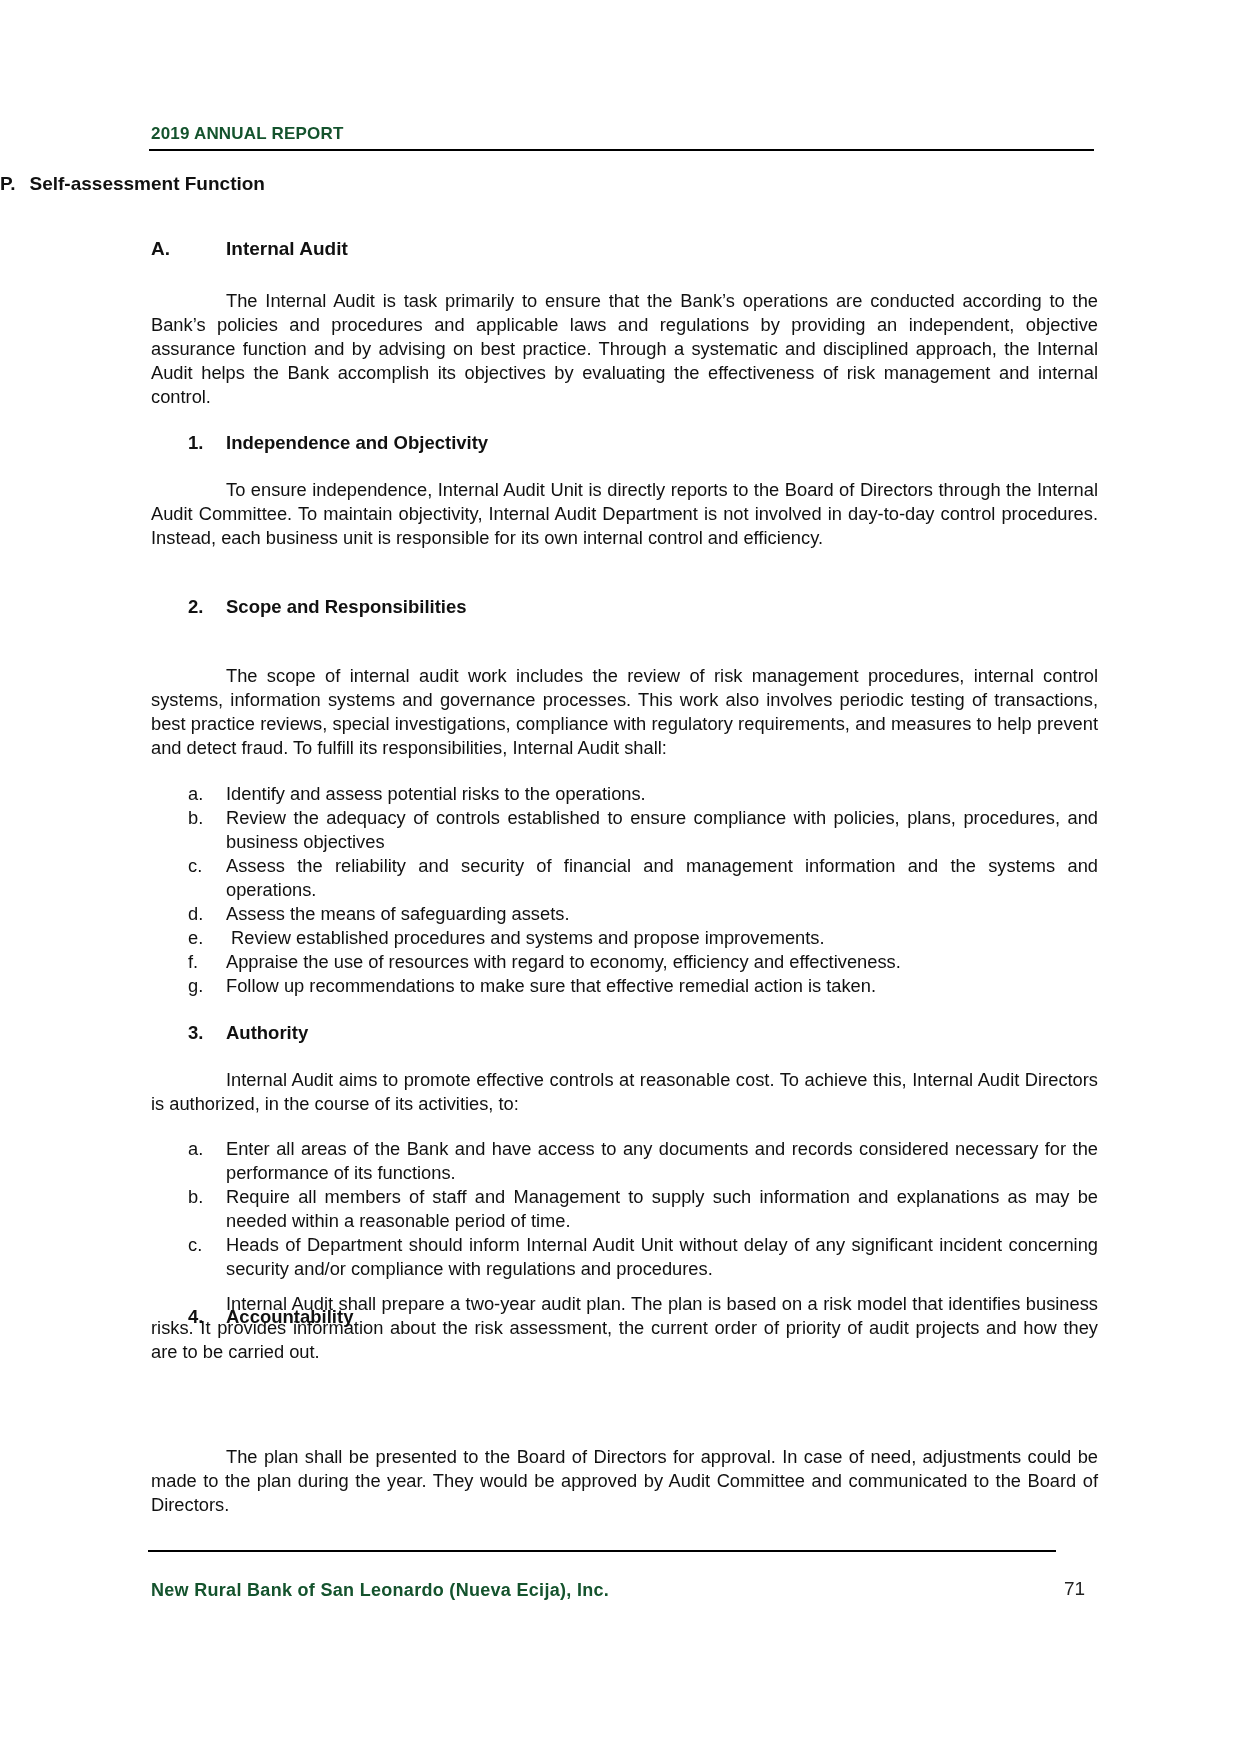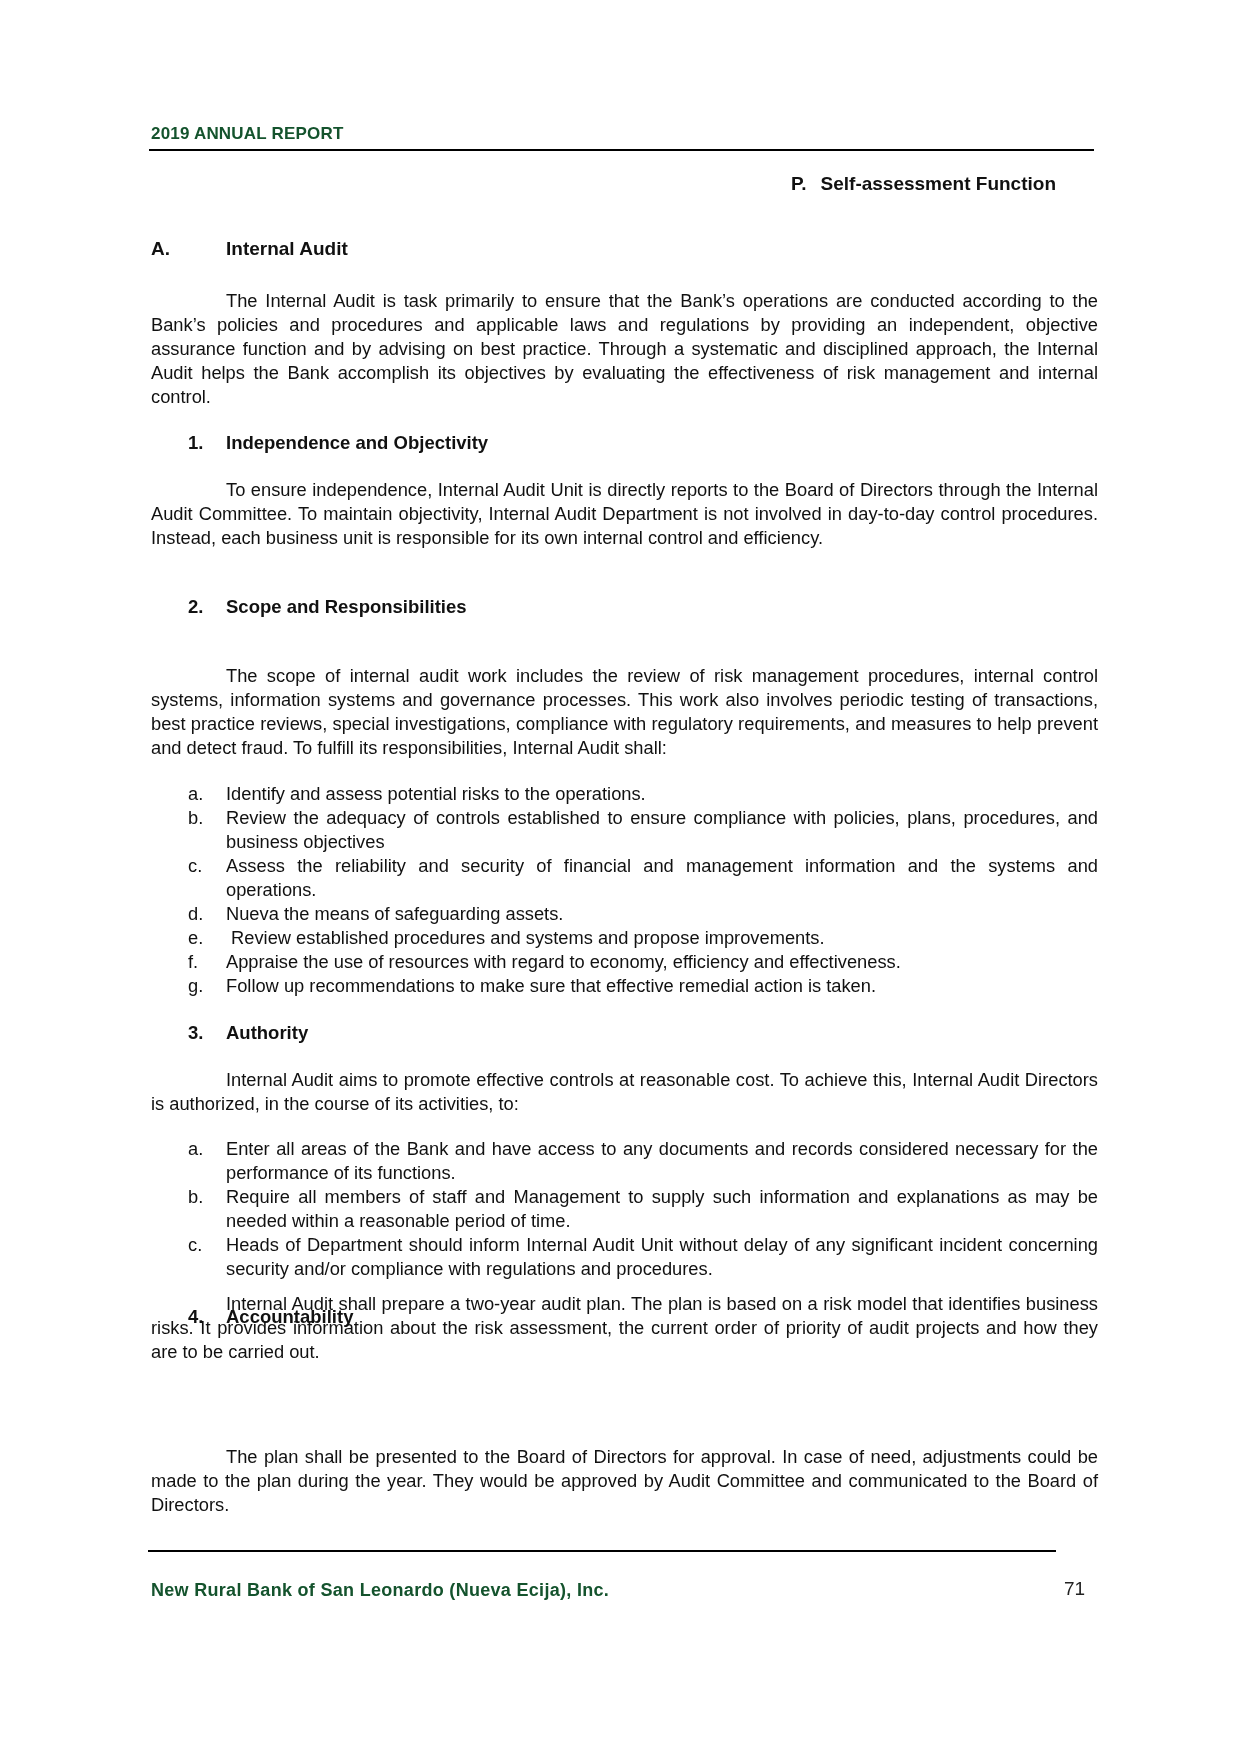--- a/index.html
+++ b/index.html
@@ -1,21 +1,21 @@
 <!DOCTYPE html>
 <html><head>
 <meta charset="utf-8">
 <style>
   html, body { margin: 0; padding: 0; background: #ffffff; }
   body { width: 1240px; height: 1754px; position: relative; overflow: hidden;
          font-family: "Liberation Sans", sans-serif; color: #111111; }
   .abs { position: absolute; }
   .running-header { left: 151px; top: 124px; font-size: 17px; font-weight: bold; color: #14532d; letter-spacing: 0.2px; }
   .header-rule { left: 149px; top: 149px; width: 945px; height: 2px; background: #000; }
-  .title { left: 0; width: 1056px; top: 173px; text-align: right; font-size: 19px; font-weight: bold; }
+  .title { left: 0; width: 1056px; top: 173px; text-align: left; font-size: 19px; font-weight: bold; }
   .title .letter { display: inline-block; margin-right: 14px; }
   .section-head { left: 151px; top: 238px; font-size: 19px; font-weight: bold; }
   .section-head .letter { display: inline-block; width: 75px; }
   .sub-head { font-size: 18.5px; font-weight: bold; left: 188px; }
   .sub-head .num { display: inline-block; width: 38px; }
   .para { left: 151px; width: 947px; font-size: 18.3px; line-height: 24px; text-align: justify; }
   .para .indent { display: inline-block; width: 75px; }
   .list { left: 188px; width: 910px; font-size: 18.3px; line-height: 24px; margin: 0; padding: 0; list-style: none; }
   .list li { display: flex; text-align: justify; }
   .list .marker { width: 38px; flex: 0 0 38px; }
@@ -63,21 +63,21 @@
   <li>
       <span class="marker">b.</span>
       <span class="text">Review the adequacy of controls established to ensure compliance with policies, plans, procedures, and business objectives</span>
     </li>
   <li>
       <span class="marker">c.</span>
       <span class="text">Assess the reliability and security of financial and management information and the systems and operations.</span>
     </li>
   <li>
       <span class="marker">d.</span>
-      <span class="text">Nueva the means of safeguarding assets.</span>
+      <span class="text">Assess the means of safeguarding assets.</span>
     </li>
   <li>
       <span class="marker">e.</span>
       <span class="text" style="white-space:pre-wrap;"> Review established procedures and systems and propose improvements.</span>
     </li>
   <li>
       <span class="marker">f.</span>
       <span class="text">Appraise the use of resources with regard to economy, efficiency and effectiveness.</span>
     </li>
   <li>

